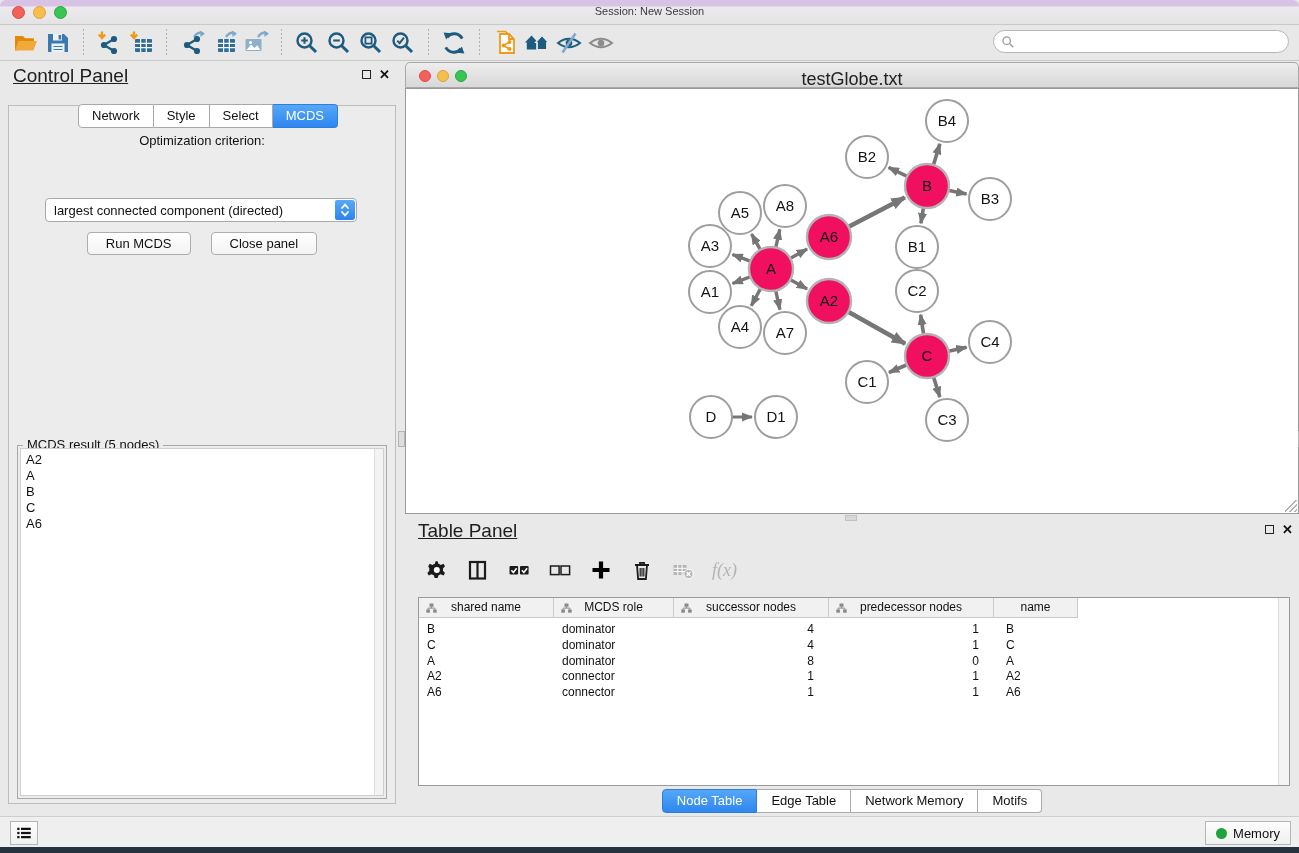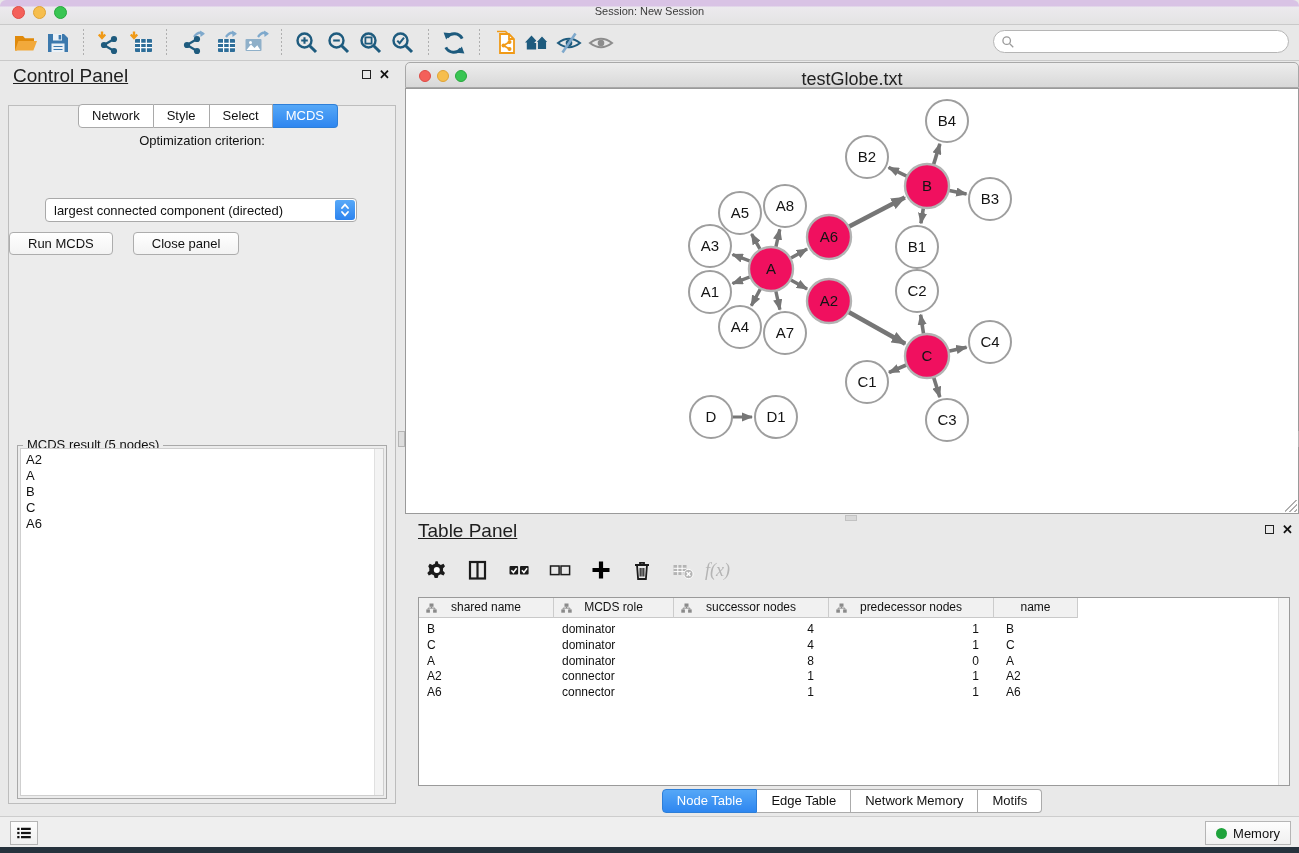--- a/index.html
+++ b/index.html
@@ -51,21 +51,21 @@
   .cp-tab.sel { background:linear-gradient(#55A7F7,#2E86F0); color:#fff; border-color:#2E7FD8; }
   .cp-body { position:absolute; left:4px; top:41px; right:0; bottom:0;
     background:#ECECEC; border:1px solid #BDBDBD; }
   .opt-label { text-align:center; margin-top:27px; font-size:13px; color:#111; }
   .criterion { position:absolute; left:36px; top:92px; width:312px; height:24px;
     background:#fff; border:1px solid #A9A9A9; border-radius:4px; cursor:pointer; }
   .criterion .val { position:absolute; left:8px; top:4px; font-size:13px; color:#111; }
   .stepper { position:absolute; right:1px; top:1px; bottom:1px; width:20px;
     background:linear-gradient(#58A9F8,#2C83EF); border-radius:2px 3px 3px 2px;
     display:flex; align-items:center; justify-content:center; }
-  .btn-row { position:absolute; left:0; right:0; top:126px; display:flex; gap:20px; }
+  .btn-row { position:absolute; left:0; right:0; top:126px; display:flex; justify-content:center; gap:20px; }
   .push-btn { background:linear-gradient(#FFFFFF,#F3F3F3); border:1px solid #ADADAD;
     border-radius:4px; font-size:13px; color:#111; padding:3px 18px 4px; height:23px; cursor:pointer;
     font-family:"Liberation Sans",sans-serif; }
   .groupbox { position:absolute; left:8px; top:339px; right:8px; bottom:4px;
     border:1px solid #A9A9A9; }
   .result-list { position:absolute; left:2px; top:2px; right:2px; bottom:2px;
     background:#fff; border:1px solid #CFCFCF; overflow:hidden; }
   .scrolltrack { position:absolute; right:0; top:0; bottom:0; width:9px;
     background:#F3F3F3; border-left:1px solid #E0E0E0; }
   .ritem { font-size:13px; color:#111; padding-left:5px; line-height:16px; }
@@ -92,21 +92,21 @@
     border:1px solid #B5B5B5; }
   .h-left { left:-7px; top:369px; }
   .h-right { right:-6px; top:369px; }
   .h-mid { position:absolute; left:440px; top:453px; width:12px; height:6px;
     background:#D8D8D8; border:1px solid #C2C2C2; }
 
   
   .table-panel { position:absolute; left:405px; top:519px; width:894px; height:296px; }
   .tp-header { position:relative; height:26px; }
   .tp-toolbar { position:absolute; left:20px; top:33px; height:36px;
-    display:flex; align-items:center; gap:10px; }
+    display:flex; align-items:center; gap:17px; }
   .tp-toolbar .icon { display:inline-flex; width:24px; height:24px;
     align-items:center; justify-content:center; cursor:pointer; }
   .tp-toolbar .icon svg { width:22px; height:22px; }
   .fx-label { font-size:18px; font-style:italic; color:#B4B4B4;
     font-family:"Liberation Serif", serif; cursor:default; }
   .table-box { position:absolute; left:13px; top:78px; width:872px; height:189px;
     background:#fff; border:1px solid #9A9A9A; }
   .tb-scroll { position:absolute; right:0; top:0; bottom:0; width:11px;
     background:#F4F4F4; border-left:1px solid #DDDDDD; }
   .thead { position:absolute; left:0; top:0; height:20px; display:flex;

